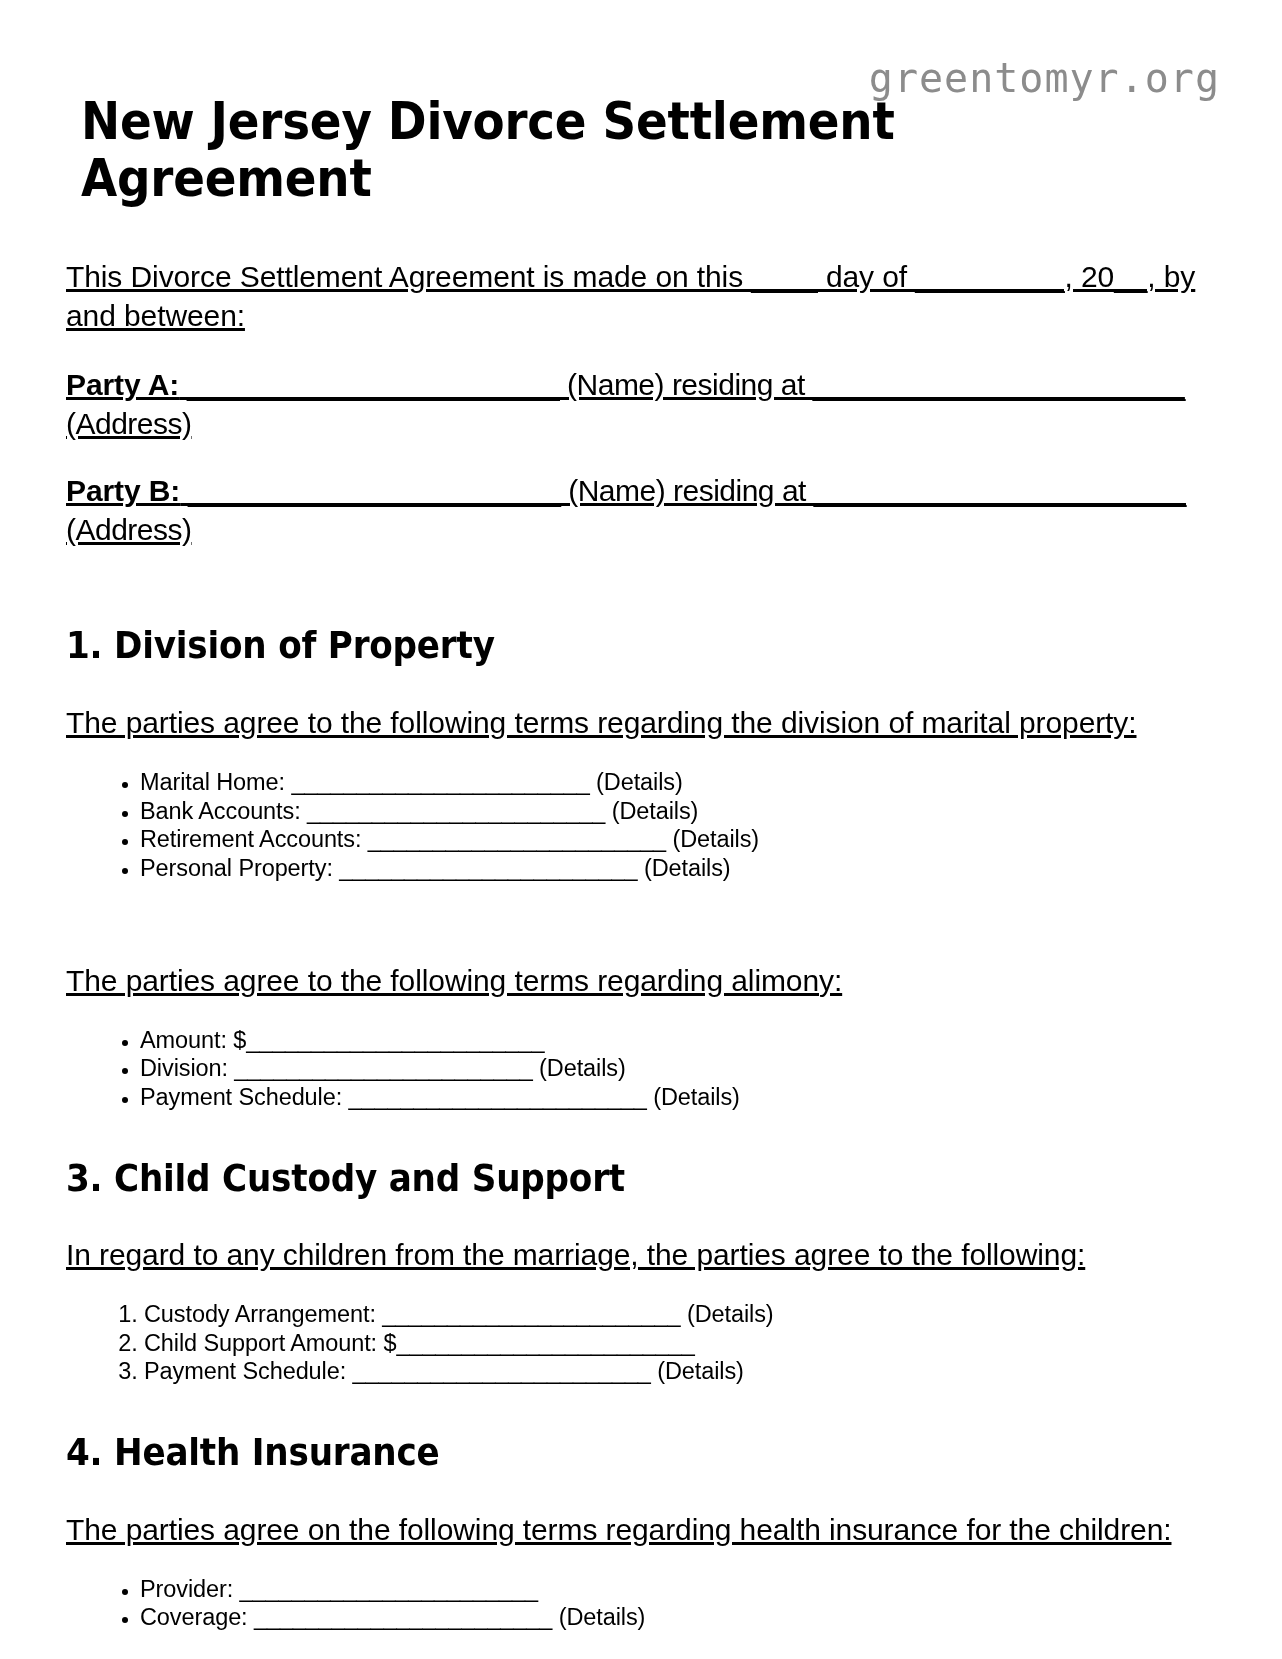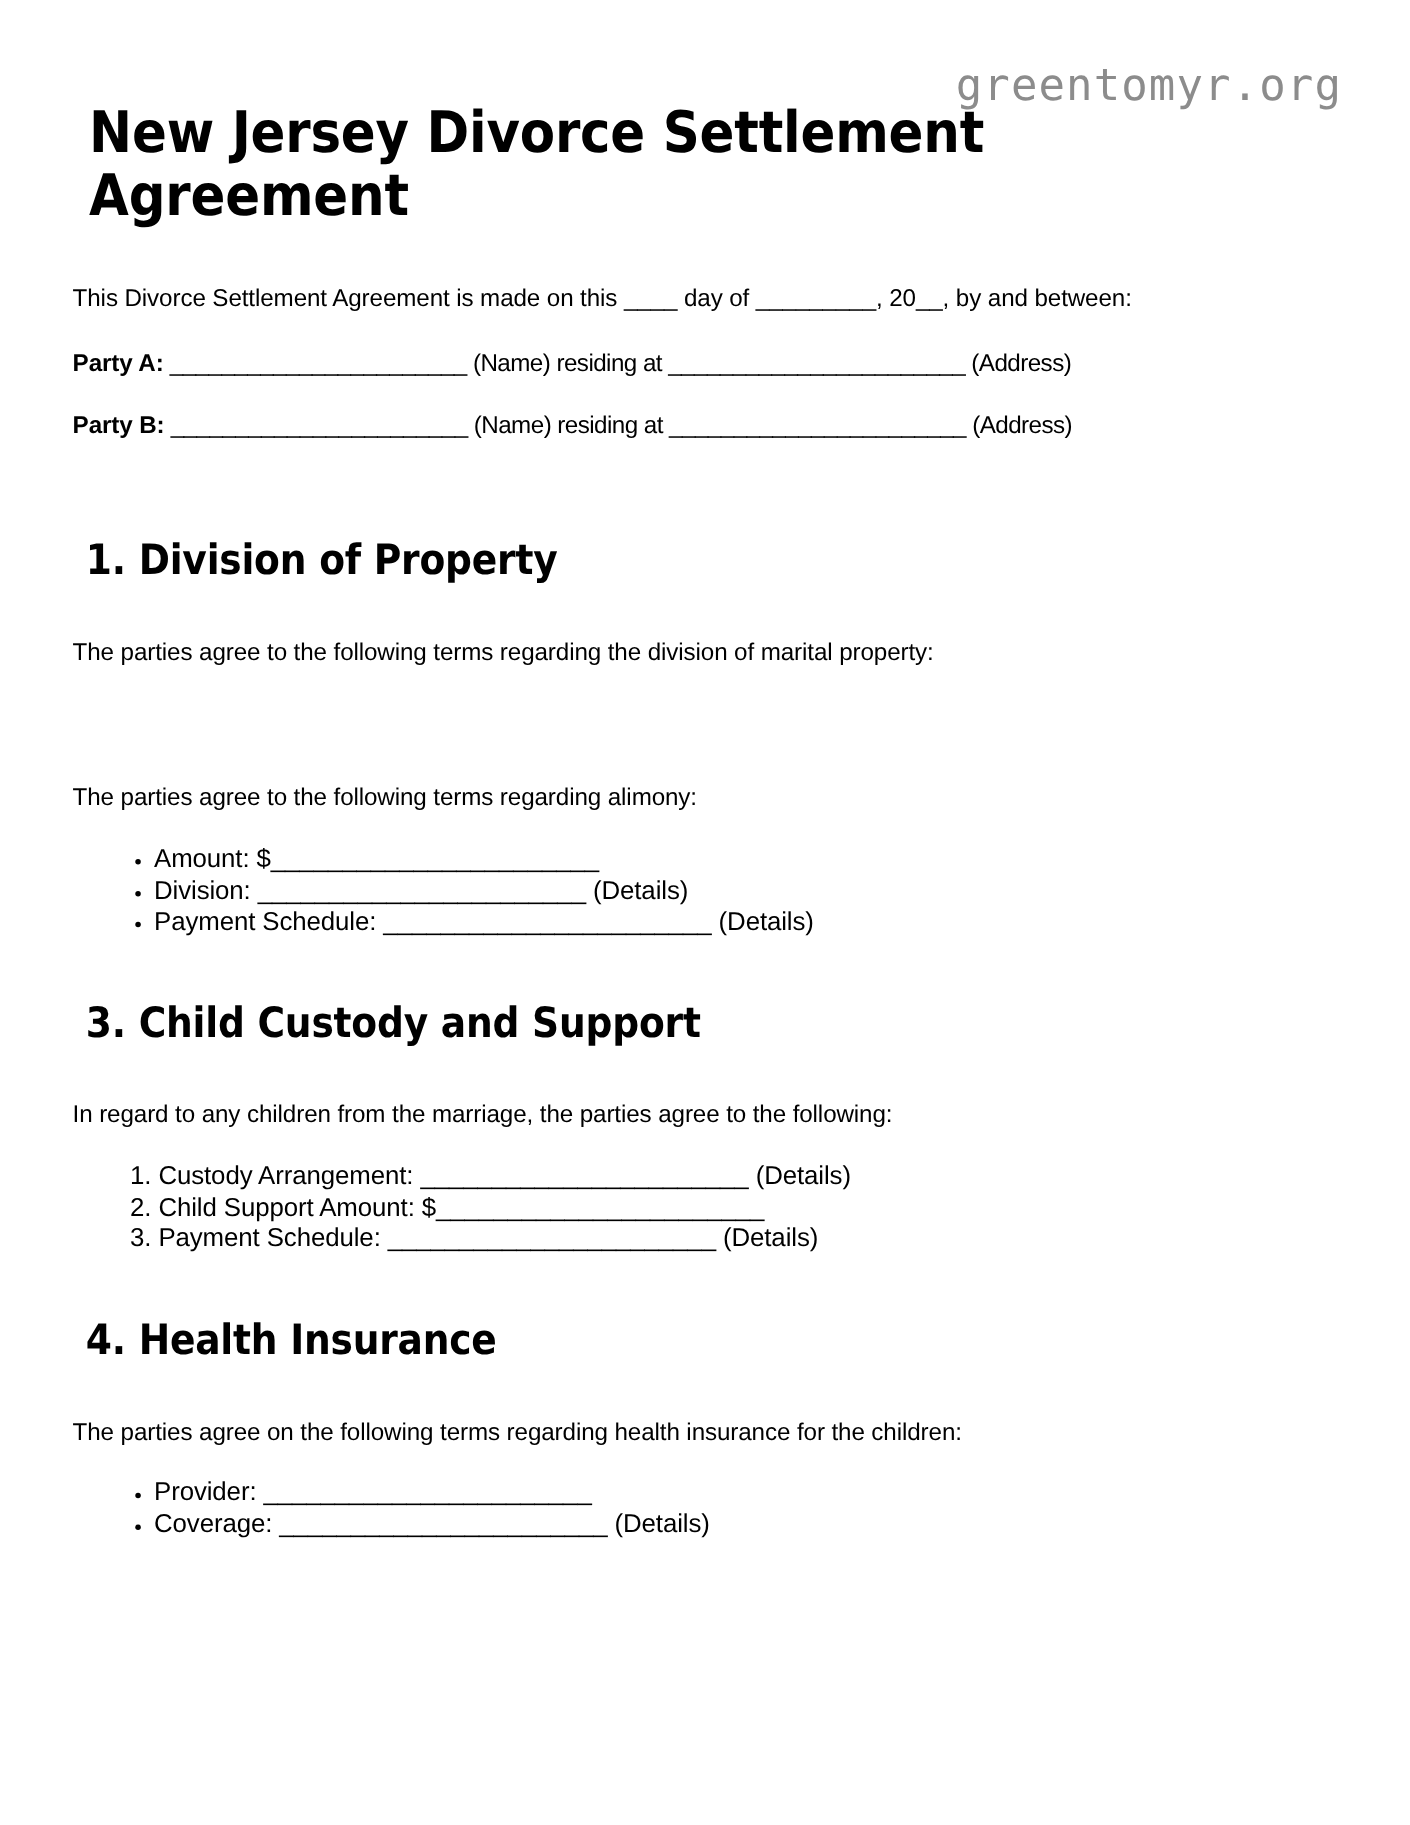--- a/index.html
+++ b/index.html
@@ -40,31 +40,32 @@
     font-family: "DejaVu Sans Condensed", "Liberation Sans Narrow", "Liberation Sans", sans-serif;
     font-stretch: condensed;
     font-size: 52px;
     font-weight: bold;
     line-height: 1.09;
     letter-spacing: -0.2px;
     max-width: 900px;
   }
   p.body {
     margin: 0;
-    font-size: 22px;
+    font-size: 30px;
     line-height: 1.3;
     letter-spacing: -0.1px;
+    text-decoration: underline;
   }
   .gap-intro { height: 36px; }
   .gap-md { height: 28px; }
   .gap-para { height: 30px; }
   .bold { font-weight: bold; }
   .blank { letter-spacing: -0.5px; }
   h2.section {
-    margin: 12px;
+    margin: 0;
     font-family: "DejaVu Sans Condensed", "Liberation Sans Narrow", "Liberation Sans", sans-serif;
     font-stretch: condensed;
     font-weight: bold;
     font-size: 38px;
     line-height: 1.2;
     letter-spacing: -0.2px;
   }
   .gap-before-h2 { height: 44px; }
   .gap-after-h2 { height: 34px; }
   ul.items, ol.items {
@@ -105,20 +106,26 @@
   <p class="body"><span class="bold">Party B:</span><span class="blank"> _______________________ (Name) residing at _______________________ (Address)</span></p>
 
   <div class="gap-para"></div>
 
 
   <div class="gap-before-h2"></div>
   <h2 class="section">1. Division of Property</h2>
   <div class="gap-after-h2"></div>
   <p class="body">The parties agree to the following terms regarding the division of marital property:</p>
   <div class="gap-before-list"></div>
+  <ul class="items">
+    <li>Marital Home: _______________________ (Details)</li>
+    <li>Bank Accounts: _______________________ (Details)</li>
+    <li>Retirement Accounts: _______________________ (Details)</li>
+    <li>Personal Property: _______________________ (Details)</li>
+  </ul>
 
   <div class="gap-before-h2"></div>
   <div class="gap-after-h2"></div>
   <p class="body">The parties agree to the following terms regarding alimony:</p>
   <div class="gap-before-list"></div>
   <ul class="items">
     <li>Amount: $_______________________</li>
     <li>Division: _______________________ (Details)</li>
     <li>Payment Schedule: _______________________ (Details)</li>
   </ul>

